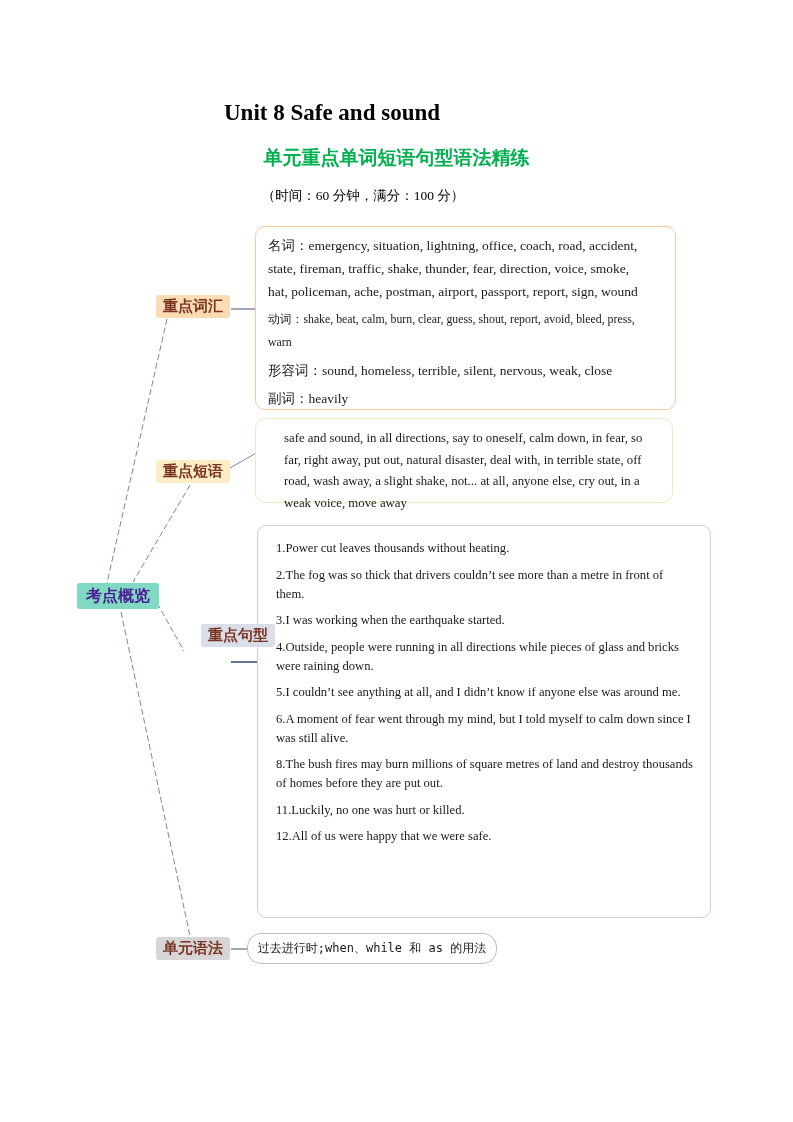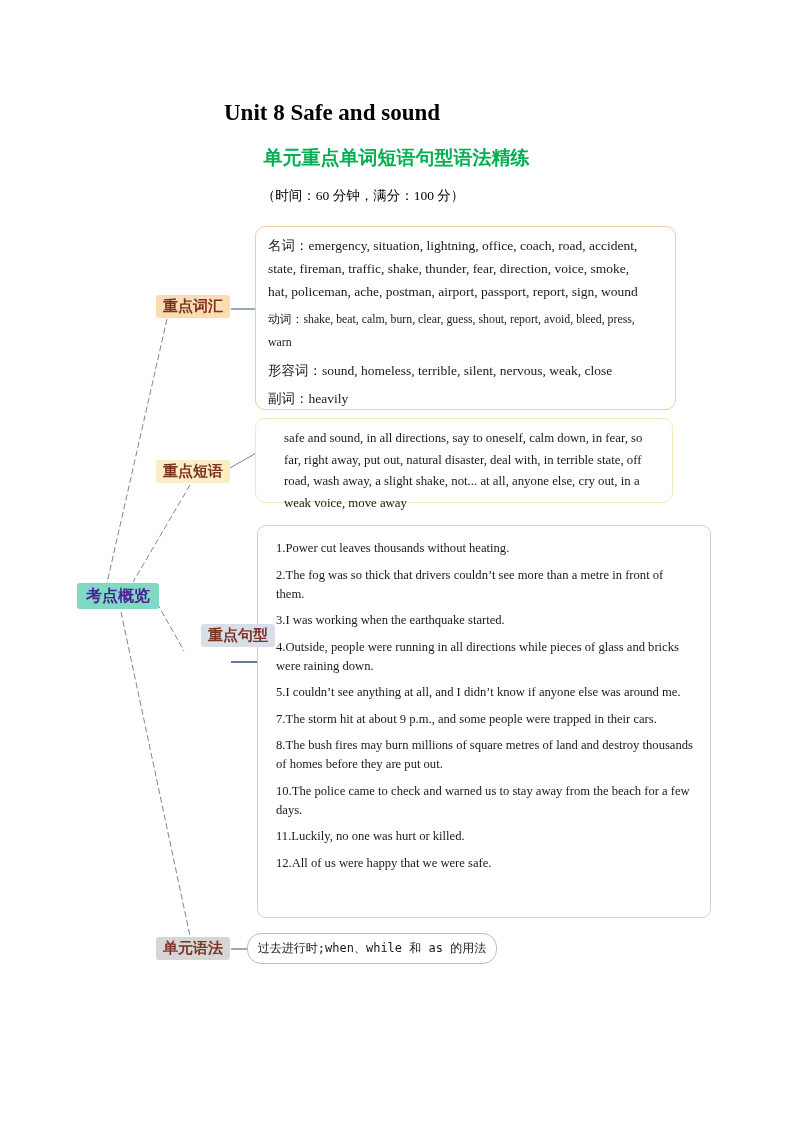--- a/index.html
+++ b/index.html
@@ -95,22 +95,21 @@
 <div class="content-box box-phrases">
   <span>safe and sound, in all directions, say to oneself, calm down, in fear, so far, right away, put out, natural disaster, deal with, in terrible state, off road, wash away, a slight shake, not... at all, anyone else, cry out, in a weak voice, move away</span>
 </div>
 
 <div class="content-box box-sentences">
   <p class="sentence">1.Power cut leaves thousands without heating.</p>
   <p class="sentence">2.The fog was so thick that drivers couldn’t see more than a metre in front of them.</p>
   <p class="sentence">3.I was working when the earthquake started.</p>
   <p class="sentence">4.Outside, people were running in all directions while pieces of glass and bricks were raining down.</p>
   <p class="sentence">5.I couldn’t see anything at all, and I didn’t know if anyone else was around me.</p>
-  <p class="sentence">7.The storm hit at about 9 p.m., and some people were trapped in their cars.</p>
+  <p class="sentence">6.A moment of fear went through my mind, but I told myself to calm down since I was still alive.</p>
   <p class="sentence">8.The bush fires may burn millions of square metres of land and destroy thousands of homes before they are put out.</p>
-  <p class="sentence">10.The police came to check and warned us to stay away from the beach for a few days.</p>
   <p class="sentence">11.Luckily, no one was hurt or killed.</p>
   <p class="sentence">12.All of us were happy that we were safe.</p>
 </div>
 
 <div class="content-box box-grammar">
   <span>过去进行时;when、while 和 as 的用法</span>
 </div>
 
 </body></html>

